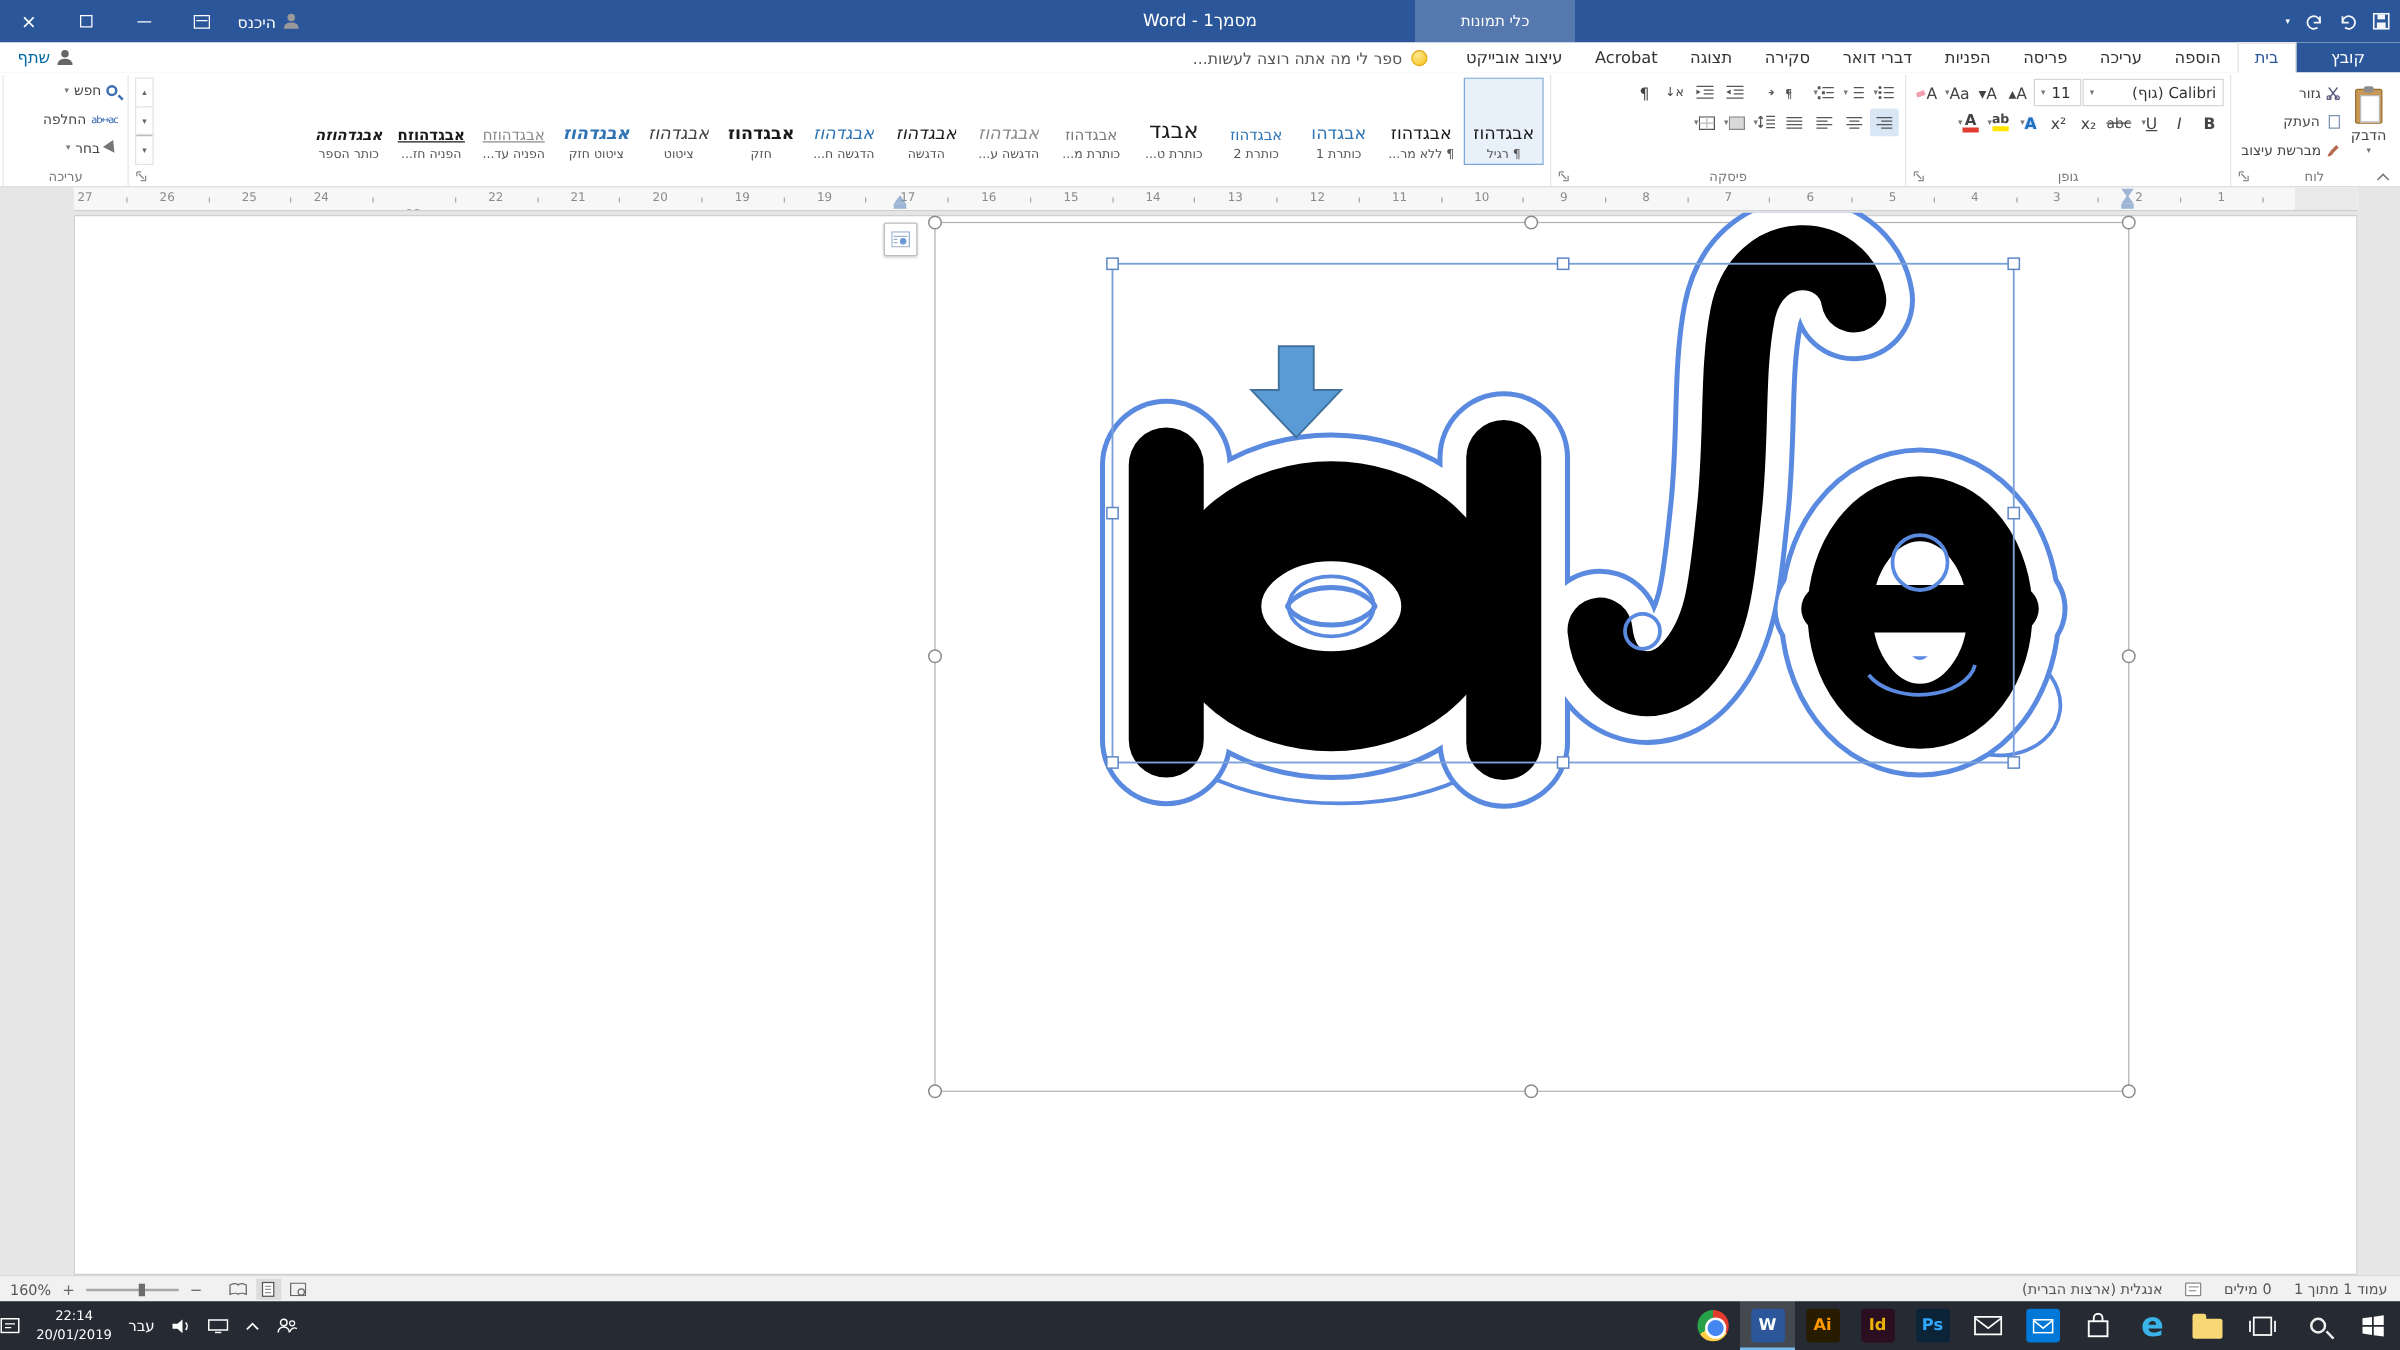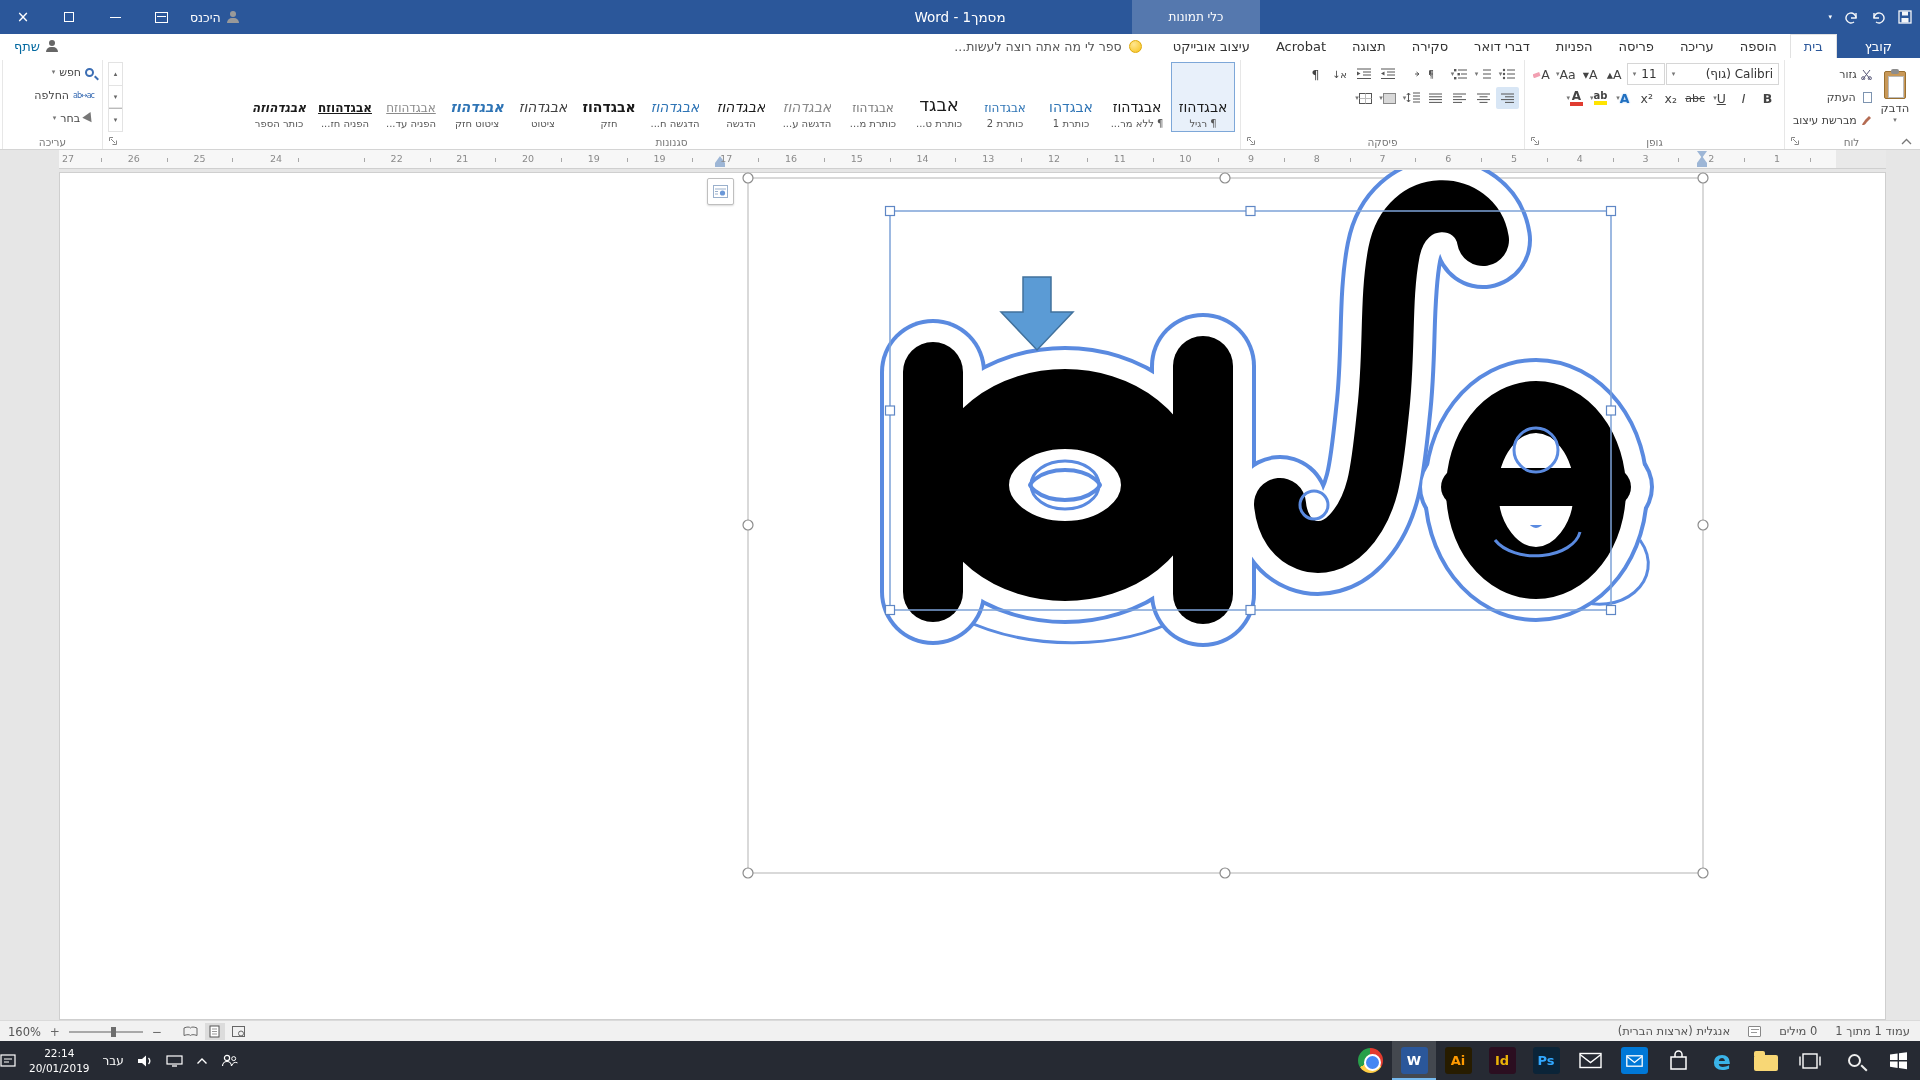--- a/index.html
+++ b/index.html
@@ -516,21 +516,20 @@
             <span class="sty-prev">אבגדהוזה</span>
             <span class="sty-name">כותר הספר</span>
           </div>
         </div>
       <div class="sty-scroll">
         <span>▴</span>
         <span>▾</span>
         <span style="border-bottom:none;border-top:1px solid #bbb">▾</span>
       </div>
     </div>
-    <span class="rgroup-label">סגנונות</span>
     <span class="launcher">
         <svg width="10" height="10">
           <path d="M1.5 1.5 H5 M1.5 1.5 V5 M3 3 L7 7 M8.5 4.5 V8.5 H4.5" stroke="#888" fill="none"></path>
         </svg>
       </span>
   </div>
 
   <div class="rgroup editg">
     <div class="rg-content cols" style="justify-content:center;gap:3px">
       <div class="sbtn">
@@ -562,21 +561,21 @@
   <div class="hruler" id="hruler">
     <span class="hr-margin"></span>
     <span class="ind-first" style="left:1638px"></span>
     <span class="ind-hang" style="left:1638px"></span>
     <span class="ind-box" style="left:1638px"></span>
     <span class="ind-hang" style="left:656px"></span>
     <span class="ind-box" style="left:656px"></span>
   <span class="rn" style="left: 9px;">27</span>
       <span class="rn" style="left: 74.73px;">26</span>
       <span class="rn" style="left: 140.46px;">25</span>
-      <span class="rn" style="left: 217px;">24</span>
+      <span class="rn" style="left: 198px;">24</span>
       <span class="rn" style="left: 271.92px; margin-top: 13px;">23</span>
       <span class="rn" style="left: 337.65px;">22</span>
       <span class="rn" style="left: 403.38px;">21</span>
       <span class="rn" style="left: 469.11px;">20</span>
       <span class="rn" style="left: 534.84px;">19</span>
       <span class="rn" style="left: 600.57px;">19</span>
       <span class="rn" style="left: 666.3px; text-align: right;">17</span>
       <span class="rn" style="left: 732.03px;">16</span>
       <span class="rn" style="left: 797.76px;">15</span>
       <span class="rn" style="left: 863.49px;">14</span>

